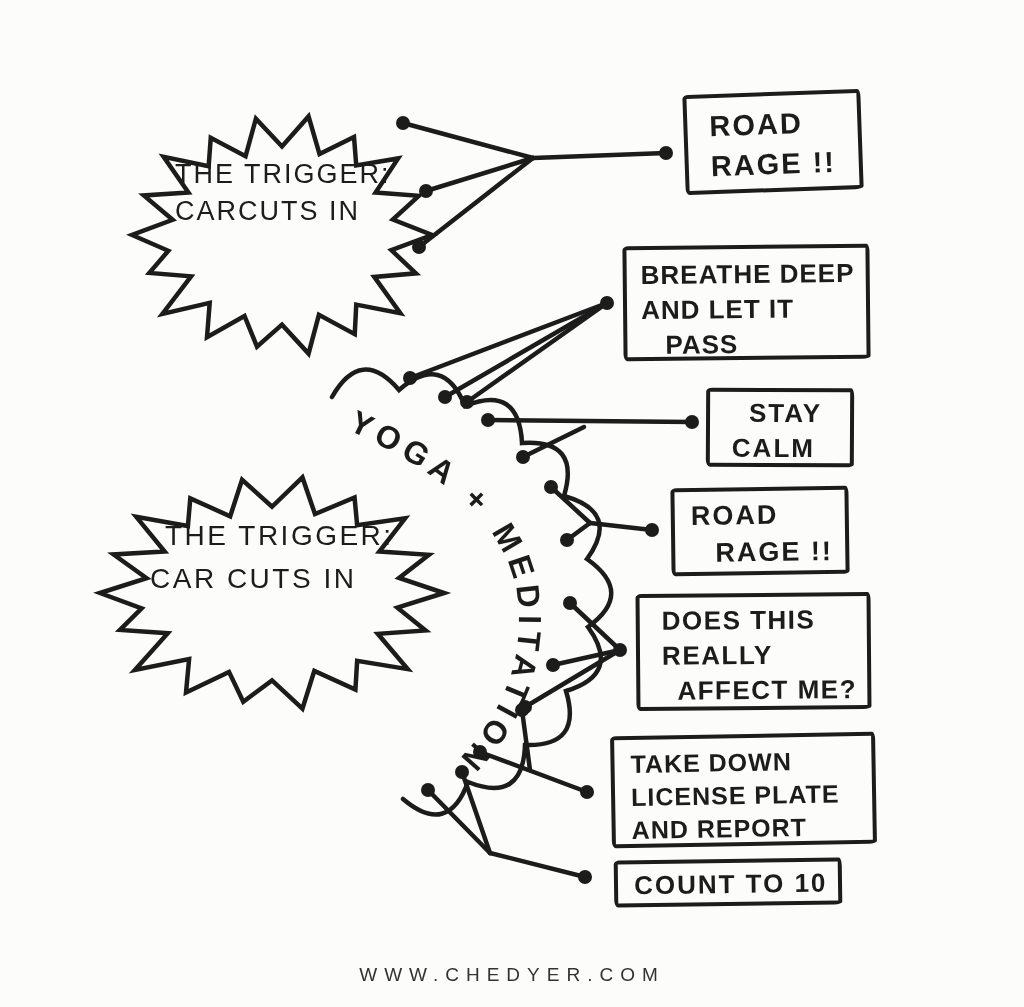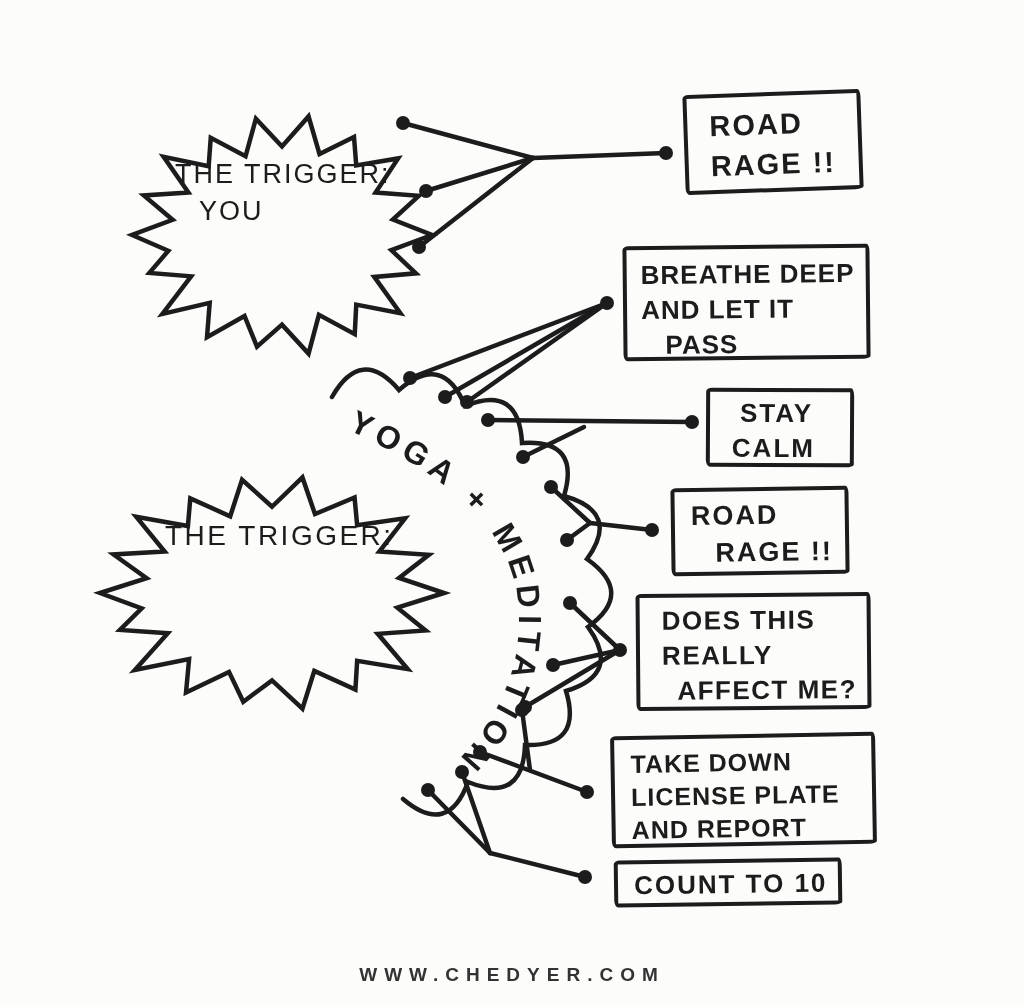--- a/index.html
+++ b/index.html
@@ -26,24 +26,24 @@
   .b3{left:706px;top:388px;width:148px;height:79px;transform:rotate(0.3deg);
       padding:4px 0 0 22px;font-size:26px;line-height:35px;letter-spacing:2px;}
   .b4{left:671px;top:487px;width:178px;height:88px;transform:rotate(-0.8deg);
       padding:6px 0 0 16px;font-size:27px;line-height:37px;letter-spacing:2px;}
   .b5{left:636px;top:593px;width:235px;height:117px;transform:rotate(-0.5deg);
       padding:6px 0 0 22px;font-size:26px;line-height:35px;letter-spacing:1.5px;}
   .b6{left:611px;top:734px;width:265px;height:112px;transform:rotate(-1deg);
       padding:8px 0 0 16px;font-size:25px;line-height:33px;letter-spacing:1px;}
   .b7{left:614px;top:859px;width:228px;height:47px;transform:rotate(-0.8deg);
       padding:6px 0 0 16px;font-size:26px;line-height:30px;letter-spacing:2px;}
-  .ind-xs{margin-left:8px;} .ind-sm{margin-left:15px;} .ind-md{margin-left:24px;}
+  .ind-xs{margin-left:17px;} .ind-sm{margin-left:15px;} .ind-md{margin-left:24px;}
   .wsp{word-spacing:8px;}
   .site{position:absolute;left:0;right:0;top:964px;text-align:center;
-        font-weight:700;font-size:19px;letter-spacing:7px;color:#333;}
+        font-weight:400;font-size:19px;letter-spacing:7px;color:#333;}
 </style>
 </head>
 <body>
 
 <div id="canvas">
 
   <svg id="art" xmlns="http://www.w3.org/2000/svg" xmlns:xlink="http://www.w3.org/1999/xlink" viewBox="0 0 1024 1007">
     <defs>
       <path id="burst" vector-effect="non-scaling-stroke" d="M 1 0 L 0.729 0.128 L 0.893 0.325 L 0.615 0.355 L 0.789 0.662 L 0.495 0.59 L 0.485 0.84 L 0.246 0.677 L 0.177 1.005 L 0 0.76 L -0.167 0.946 L -0.25 0.686 L -0.5 0.866 L -0.482 0.575 L -0.797 0.669 L -0.606 0.35 L -0.884 0.321 L -0.758 0.134 L -1 0 L -0.729 -0.129 L -0.921 -0.335 L -0.624 -0.36 L -0.789 -0.662 L -0.489 -0.582 L -0.475 -0.823 L -0.243 -0.667 L -0.174 -0.985 L 0 -0.75 L 0.177 -1.005 L 0.25 -0.686 L 0.48 -0.831 L 0.495 -0.59 L 0.774 -0.649 L 0.624 -0.36 L 0.912 -0.332 L 0.739 -0.131 Z"></path>
       <path id="cloudTextPath" fill="none" d="M 344 428 C 420 462 510 516 518 602 C 526 692 474 756 404 806"></path>
@@ -119,25 +119,26 @@
       <line x1="462" y1="772" x2="490" y2="853"></line>
       <line x1="490" y1="853" x2="585" y2="877"></line>
       <circle cx="428" cy="790" r="7"></circle>
       <circle cx="462" cy="772" r="7"></circle>
       <circle cx="585" cy="877" r="7"></circle>
     </g>
   </svg>
 
   <div class="bubble bubble-top">
     <div class="ln">THE TRIGGER:</div>
-    <div class="ln ind-md">YOU</div>
+    <div class="ln">CARCUTS IN</div>
   </div>
 
   <div class="bubble bubble-bot">
     <div class="ln ind-sm">THE TRIGGER:</div>
+    <div class="ln">CAR CUTS IN</div>
   </div>
 
   <div class="obox b1">
     <div class="ln">ROAD</div>
     <div class="ln">RAGE !!</div>
   </div>
 
   <div class="obox b2">
     <div class="ln">BREATHE DEEP</div>
     <div class="ln">AND LET IT</div>

